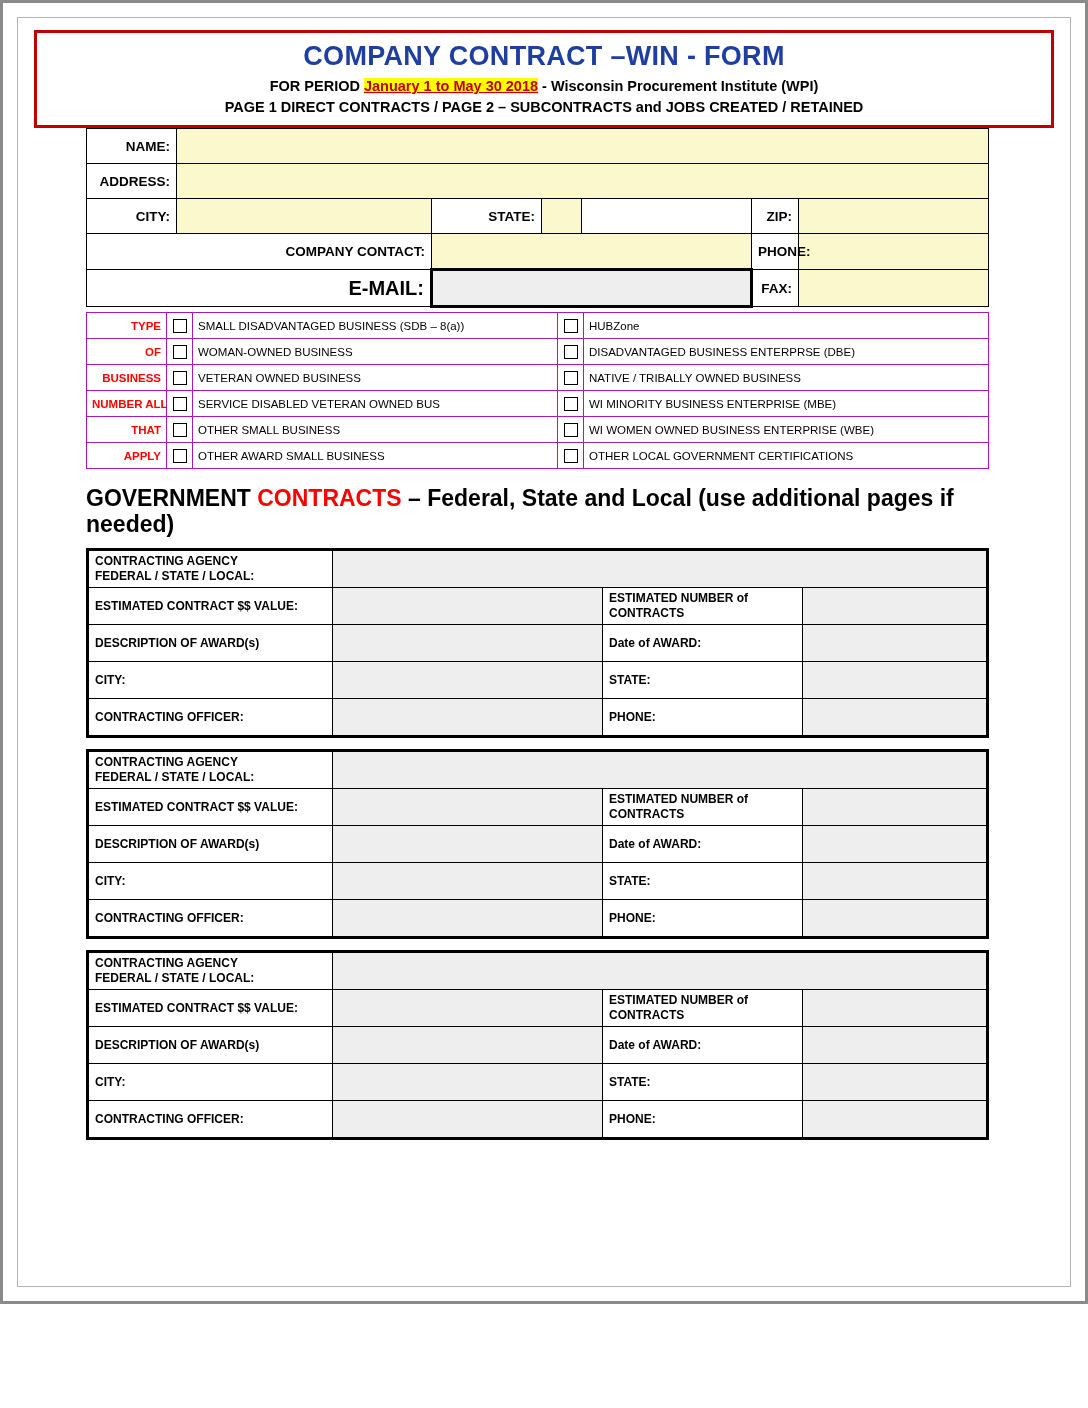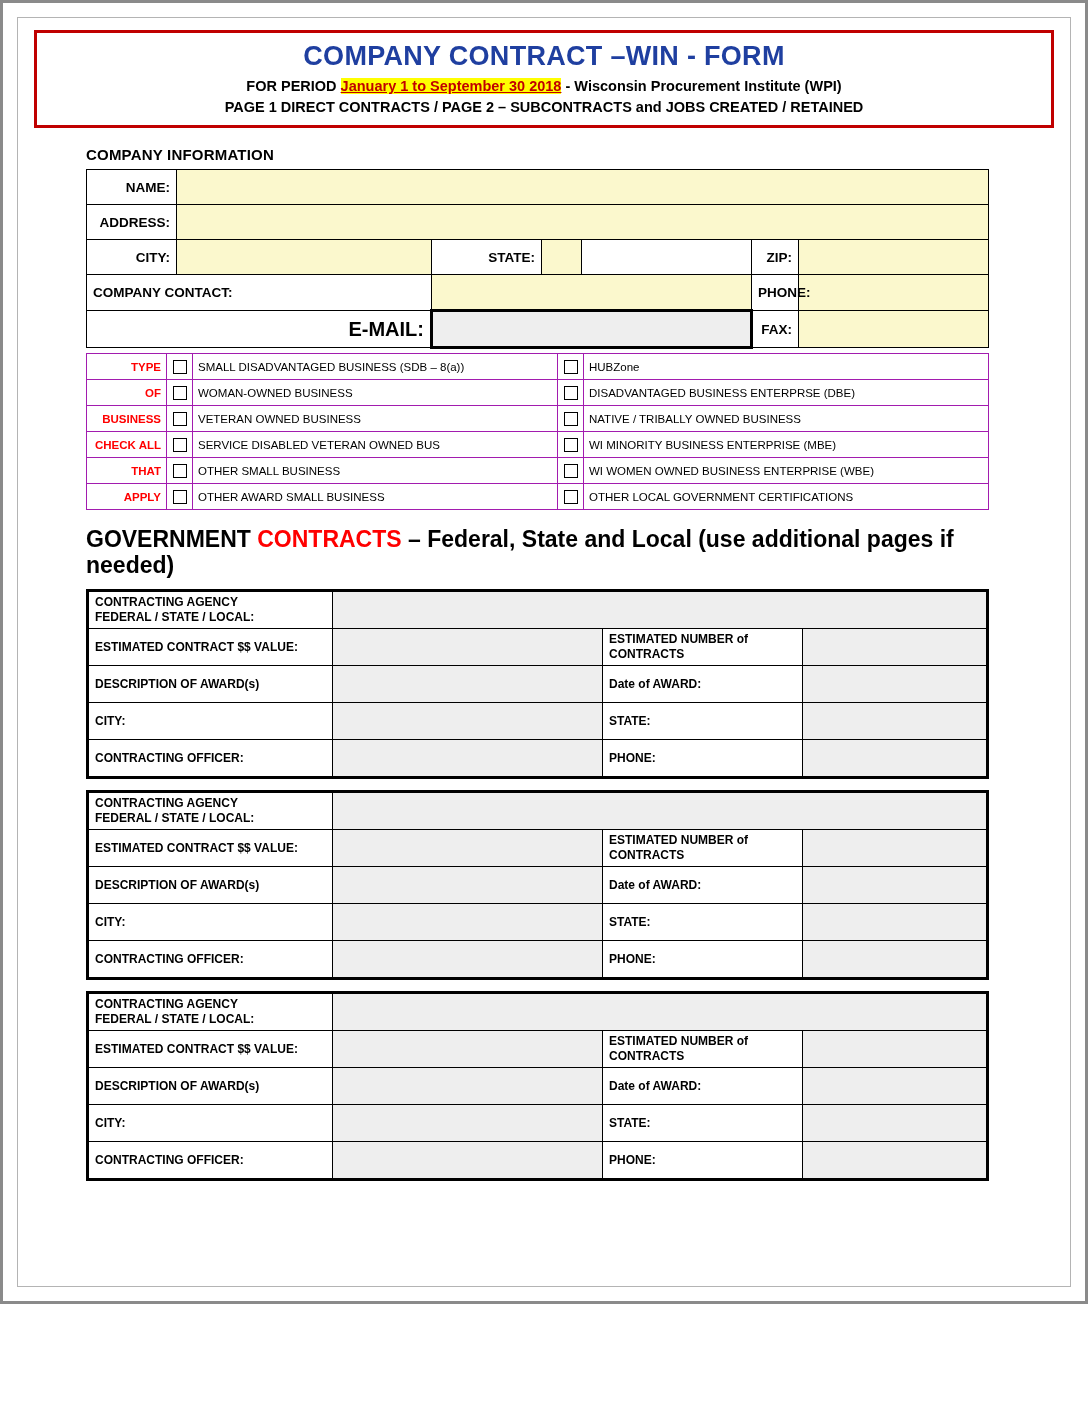--- a/index.html
+++ b/index.html
@@ -164,28 +164,27 @@
 </style>
 </head>
 <body>
 
 <div class="page">
   <div class="page-inner">
 
     <div class="title-box">
       <div class="title-main">COMPANY CONTRACT –WIN - FORM</div>
       <div class="title-sub">
-        <span>FOR PERIOD </span><span class="hl">January 1 to September 30 2018</span><span> - Wisconsin Procurement Institute (WPI)</span>
+        <span>FOR PERIOD </span><span class="hl">January 1 to May 30 2018</span><span> - Wisconsin Procurement Institute (WPI)</span>
       </div>
       <div class="title-sub2">PAGE 1 DIRECT CONTRACTS / PAGE 2 – SUBCONTRACTS and JOBS CREATED / RETAINED</div>
     </div>
 
     <div class="content" style="position:static; margin:0 0 0 64px;">
 
-      <div class="section-label">COMPANY INFORMATION</div>
 
       <table class="ci">
         <colgroup>
           <col style="width:90px">
           <col style="width:255px">
           <col style="width:110px">
           <col style="width:40px">
           <col style="width:170px">
           <col style="width:47px">
           <col style="width:190px">
@@ -202,21 +201,21 @@
         <tr>
           <td class="lbl-r">CITY:</td>
           <td class="fill"></td>
           <td class="lbl-r">STATE:</td>
           <td class="fill"></td>
           <td class="nb"></td>
           <td class="lbl-r">ZIP:</td>
           <td class="fill"></td>
         </tr>
         <tr>
-          <td class="lbl-r" colspan="2" style="text-align:left">COMPANY CONTACT:</td>
+          <td class="lbl-r" colspan="2" style="text-align:right">COMPANY CONTACT:</td>
           <td class="fill" colspan="3"></td>
           <td class="lbl-r">PHONE:</td>
           <td class="fill"></td>
         </tr>
         <tr>
           <td class="lbl-r" colspan="2" style="text-align:right;font-size:20px;">E-MAIL:</td>
           <td class="email-cell" colspan="3"></td>
           <td class="lbl-r">FAX:</td>
           <td class="fill"></td>
         </tr>
@@ -247,21 +246,21 @@
           <td>DISADVANTAGED BUSINESS ENTERPRSE (DBE)</td>
         </tr>
         <tr>
           <td class="tob-red">BUSINESS</td>
           <td class="cb-cell"><span class="cbx"></span></td>
           <td>VETERAN OWNED BUSINESS</td>
           <td class="cb-cell"><span class="cbx"></span></td>
           <td>NATIVE / TRIBALLY OWNED BUSINESS</td>
         </tr>
         <tr>
-          <td class="tob-red">CHECK ALL</td>
+          <td class="tob-red">NUMBER ALL</td>
           <td class="cb-cell"><span class="cbx"></span></td>
           <td>SERVICE DISABLED VETERAN OWNED BUS</td>
           <td class="cb-cell"><span class="cbx"></span></td>
           <td>WI MINORITY BUSINESS ENTERPRISE (MBE)</td>
         </tr>
         <tr>
           <td class="tob-red">THAT</td>
           <td class="cb-cell"><span class="cbx"></span></td>
           <td>OTHER SMALL BUSINESS</td>
           <td class="cb-cell"><span class="cbx"></span></td>

